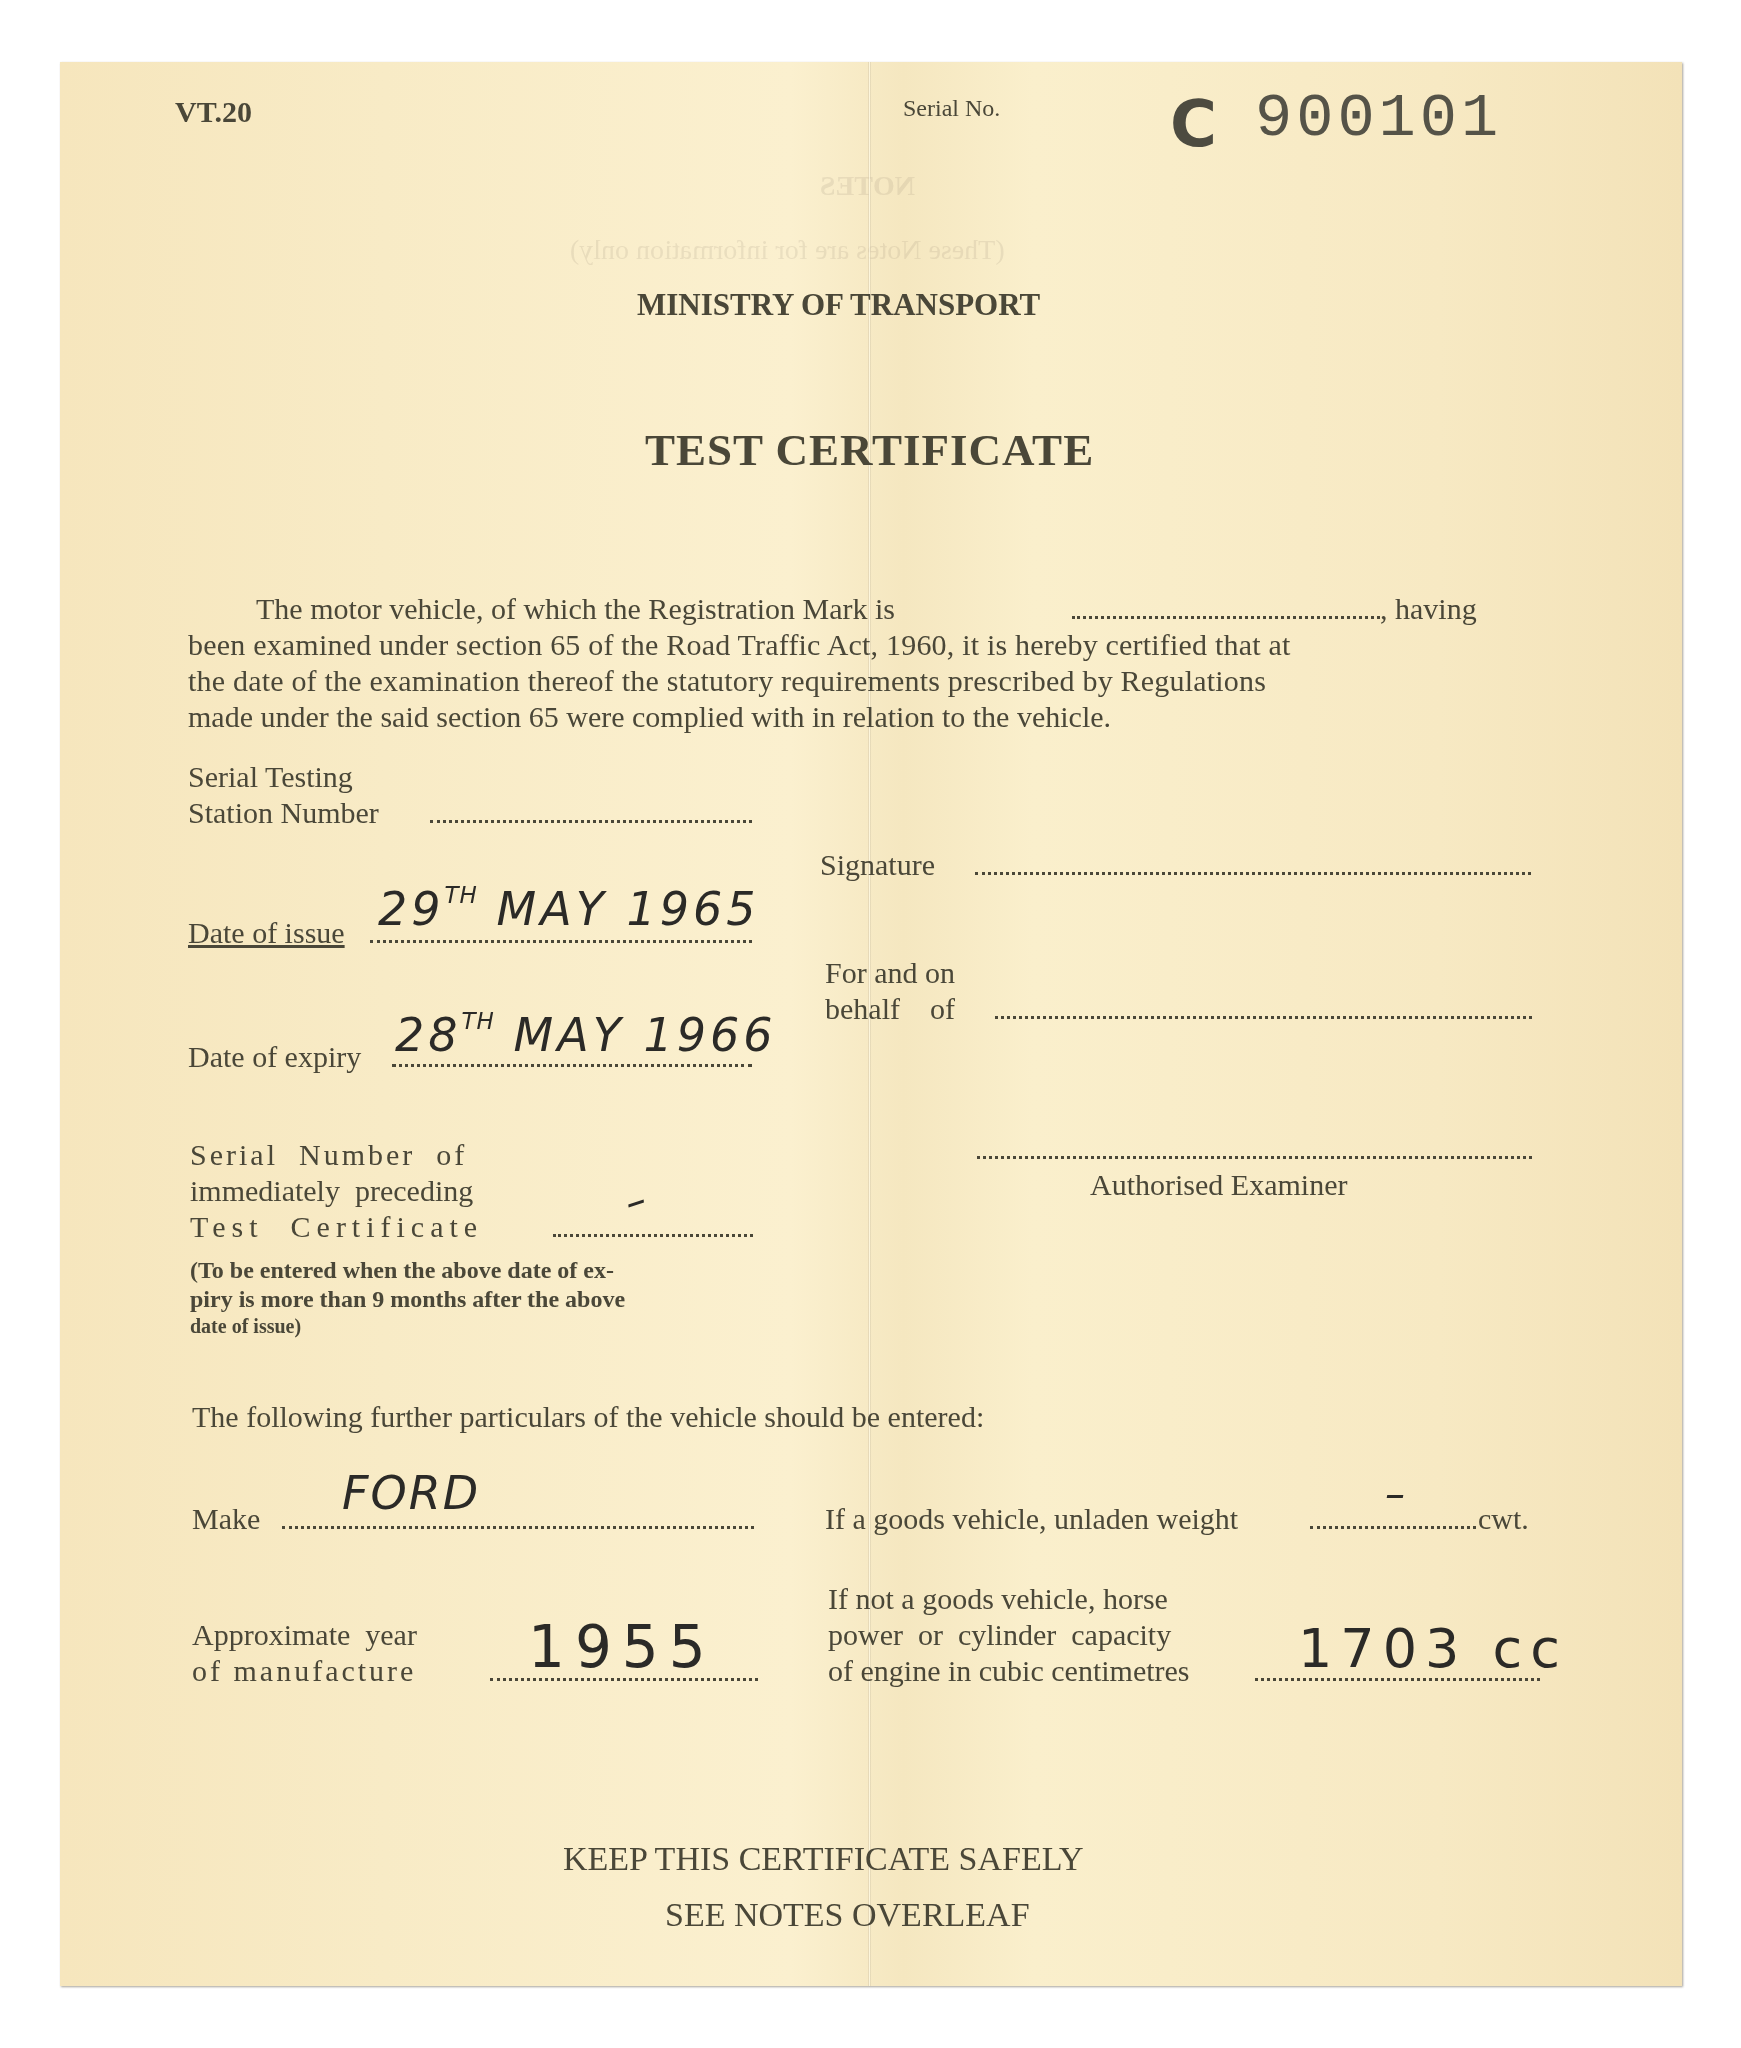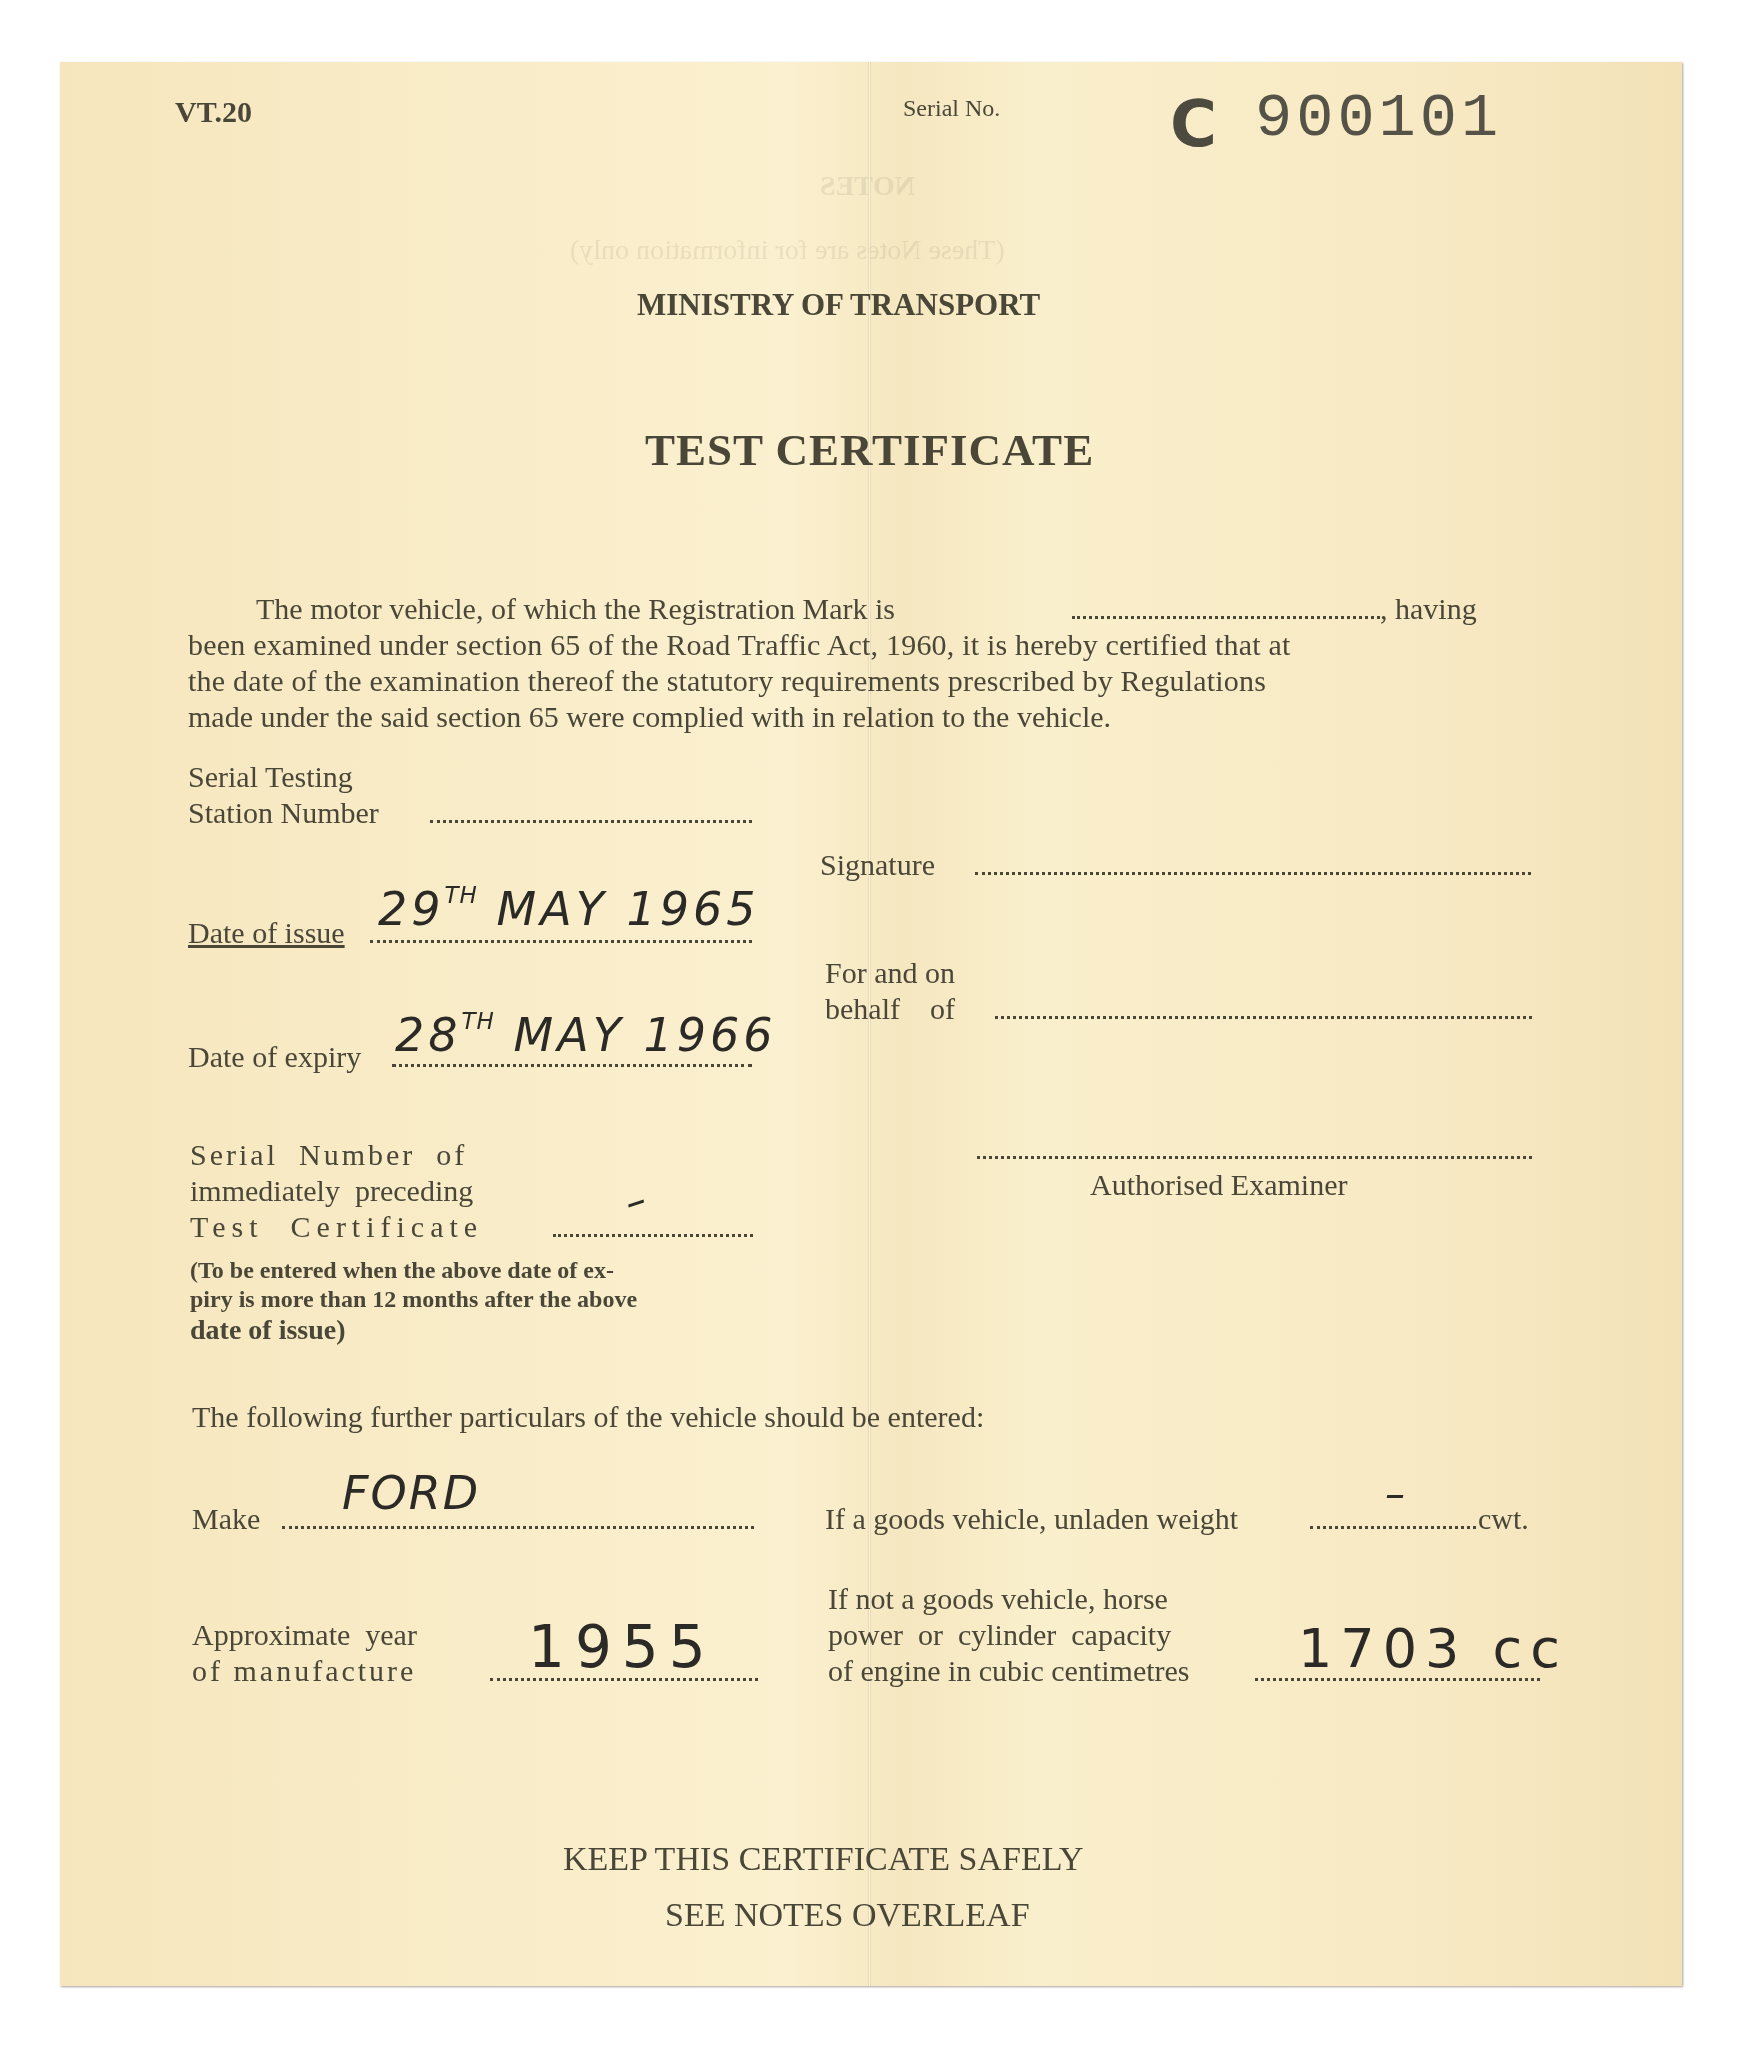--- a/index.html
+++ b/index.html
@@ -71,22 +71,22 @@
   <span>28</span><span class="sup">TH</span>
   <span>MAY 1966</span>
 </div>
 
 <div class="t p" style="left:190px;top:1140px;letter-spacing:3px;white-space:pre;">Serial  Number  of</div>
 <div class="t p" style="left:190px;top:1176px;white-space:pre;">immediately  preceding</div>
 <div class="t p" style="left:190px;top:1212px;letter-spacing:6px;white-space:pre;">Test  Certificate</div>
 <div class="dots" style="left:553px;top:1234px;width:200px;"></div>
 <div class="hw" style="left:625px;top:1180px;font-size:40px;transform:rotate(-18deg);">–</div>
 <div class="t" style="left:190px;top:1258px;font-size:24px;font-weight:bold;">(To be entered when the above date of ex-</div>
-<div class="t" style="left:190px;top:1287px;font-size:24px;font-weight:bold;">piry is more than 12 months after the above</div>
-<div class="t" style="left:190px;top:1316px;font-size:28px;font-weight:bold;">date of issue)</div>
+<div class="t" style="left:190px;top:1287px;font-size:24px;font-weight:bold;">piry is more than 9 months after the above</div>
+<div class="t" style="left:190px;top:1316px;font-size:20px;font-weight:bold;">date of issue)</div>
 
 <div class="dots" style="left:977px;top:1156px;width:555px;"></div>
 <div class="t p" style="left:1090px;top:1170px;">Authorised Examiner</div>
 
 <div class="t p" style="left:192px;top:1402px;text-align:center;">The following further particulars of the vehicle should be entered:</div>
 
 <div class="t p" style="left:192px;top:1504px;">Make</div>
 <div class="dots" style="left:282px;top:1526px;width:472px;"></div>
 <div class="hw" style="left:342px;top:1470px;font-size:46px;letter-spacing:2px;">FORD</div>
 

